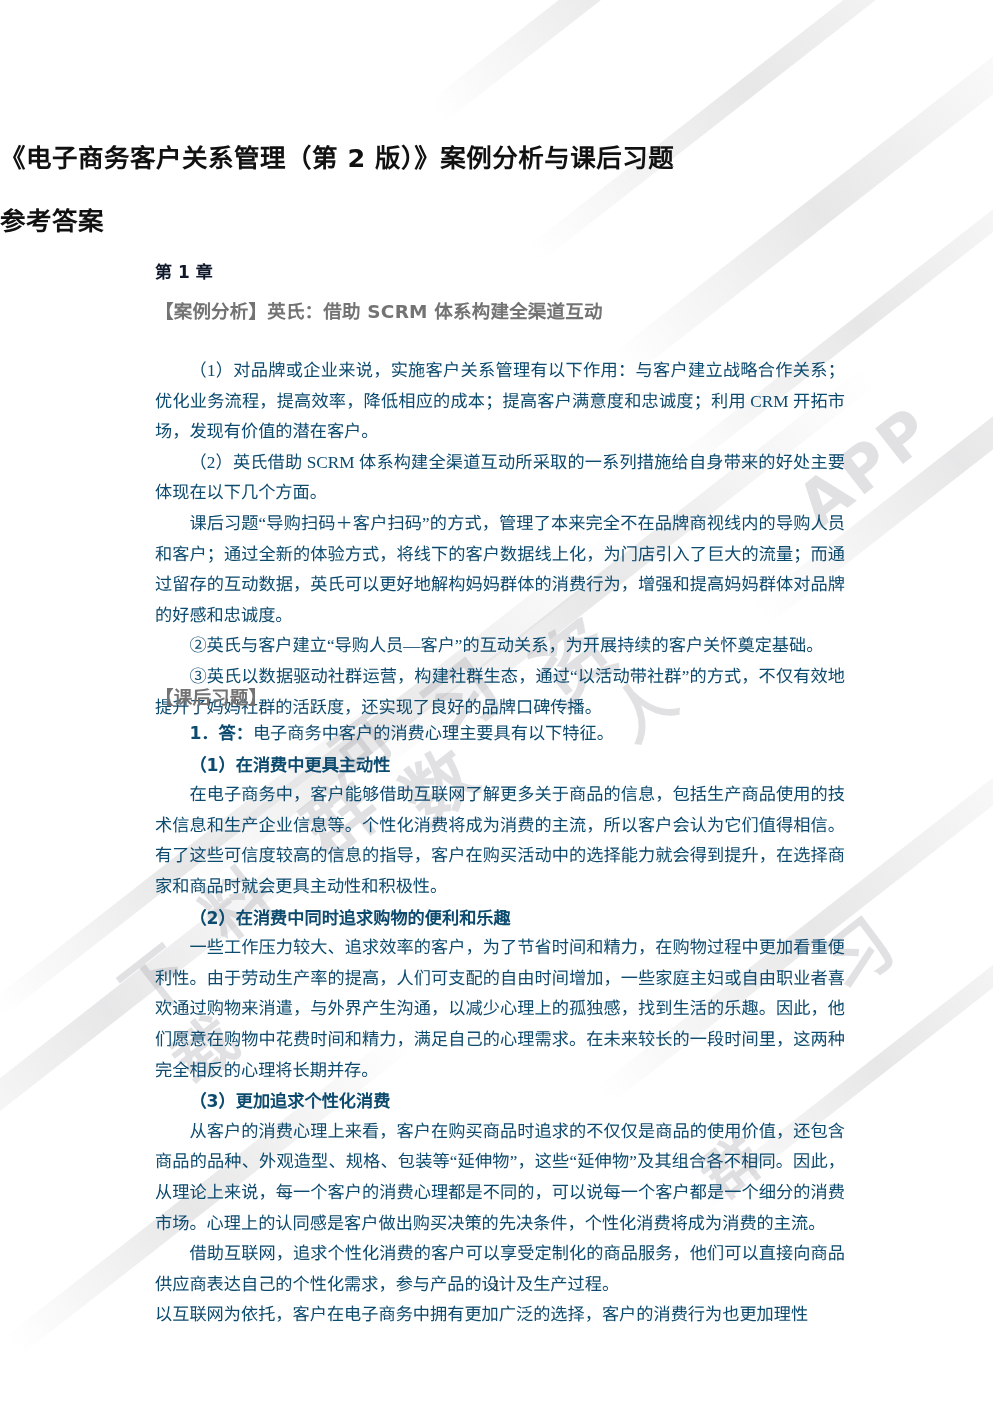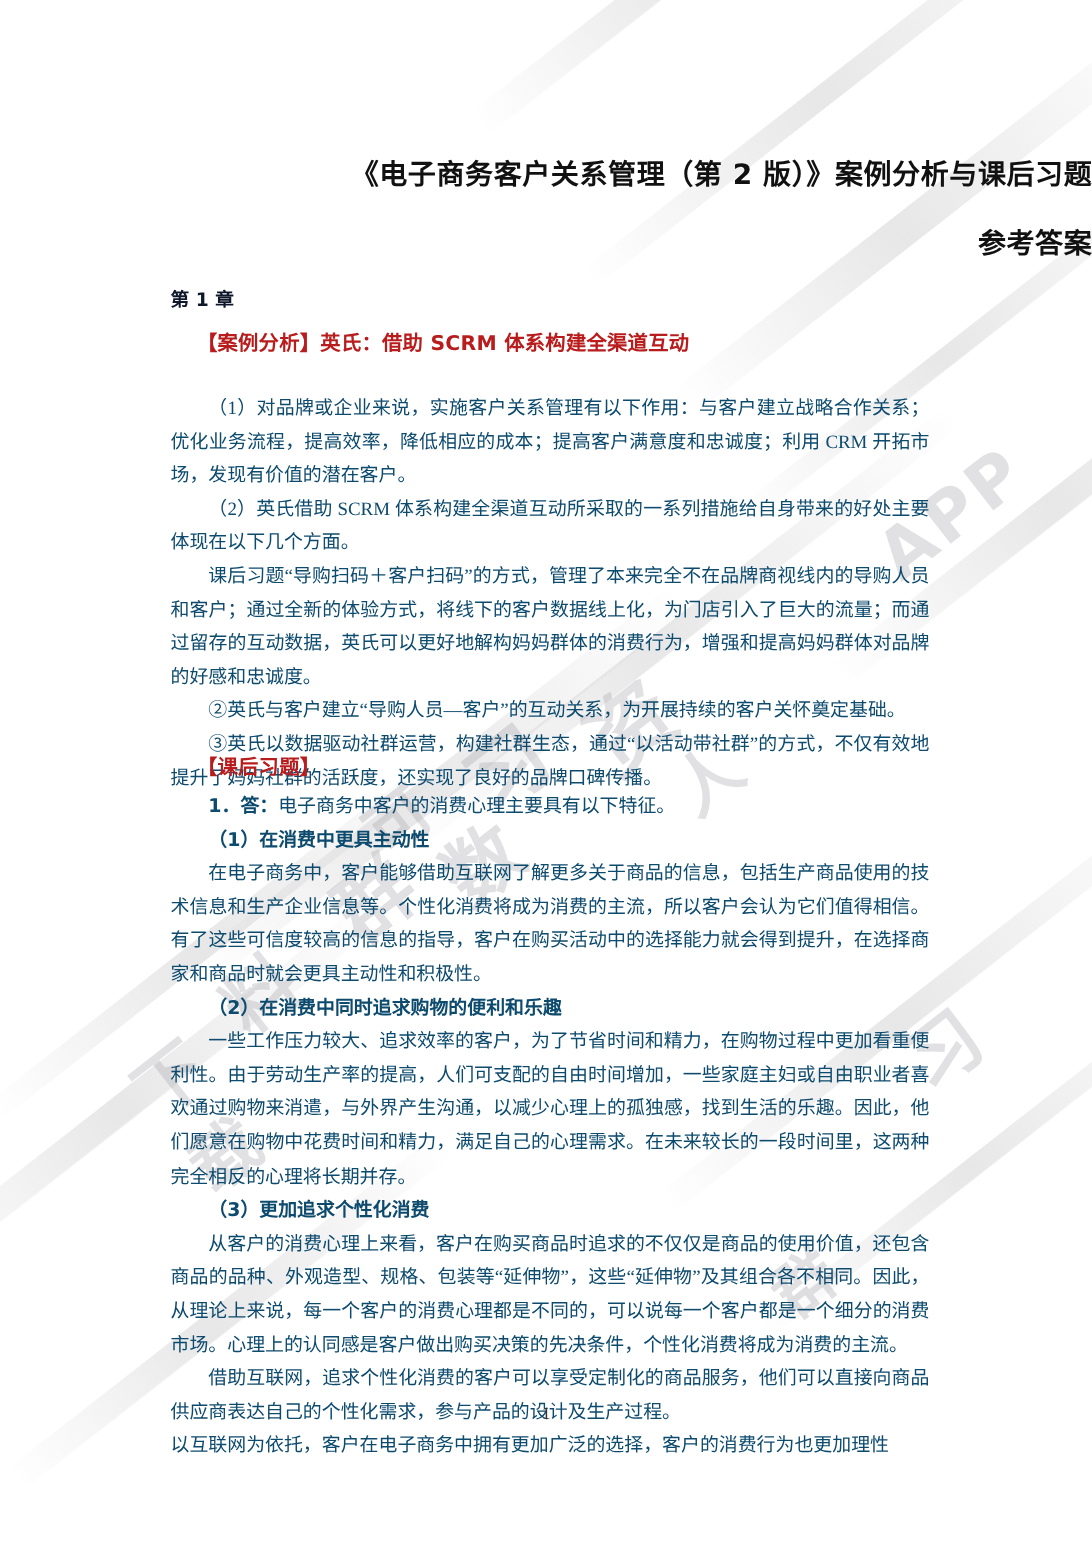--- a/index.html
+++ b/index.html
@@ -44,21 +44,21 @@
   }
 
   
   #page {
     position: absolute;
     inset: 0;
     z-index: 2;
   }
 
   .doc-title {
-    text-align: right;
+    text-align: left;
     font-family: "DejaVu Sans", "Liberation Sans", sans-serif;
     font-weight: 700;
     font-size: 25.5px;
     letter-spacing: 0.5px;
     color: #111;
   }
   #title-line-1 { position: absolute; left: 0; right: 0; top: 137px; }
   #title-line-2 { position: absolute; left: 0; right: 0; top: 200px; }
 
   .chapter-label {
@@ -68,23 +68,22 @@
     font-family: "DejaVu Sans", "Liberation Sans", sans-serif;
     font-weight: 700;
     font-size: 17px;
     color: #0f172a;
   }
 
   .section-heading {
     font-family: "DejaVu Sans", "Liberation Sans", sans-serif;
     font-weight: 700;
     font-size: 18.5px;
-    color: #b91c1c;
+    color: #737373;
     letter-spacing: 0.2px;
-    margin-left: 24px;
   }
   #case-heading { position: absolute; left: 155px; top: 297px; }
   #exercise-heading { position: absolute; left: 155px; top: 683px; }
 
   .flow {
     position: absolute;
     left: 155px;
     width: 690px;
     font-size: 17.2px;
     line-height: 30.6px;

